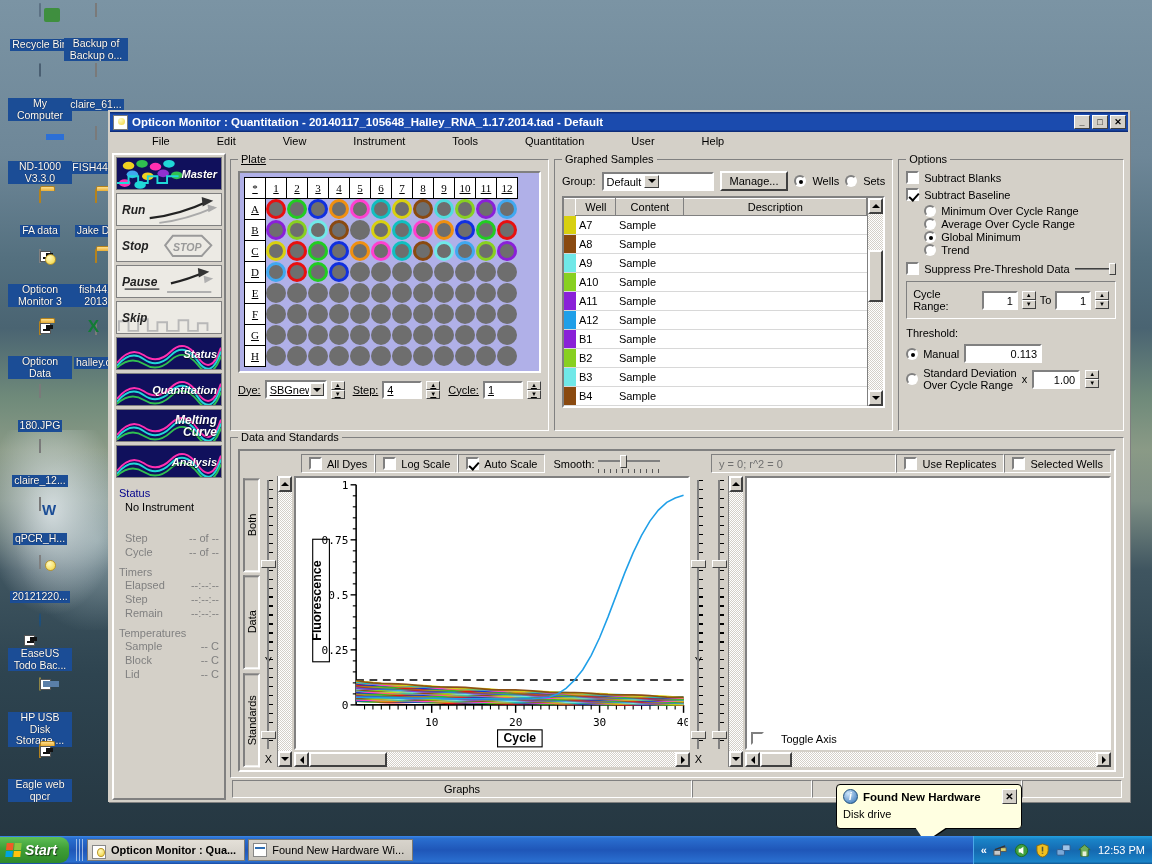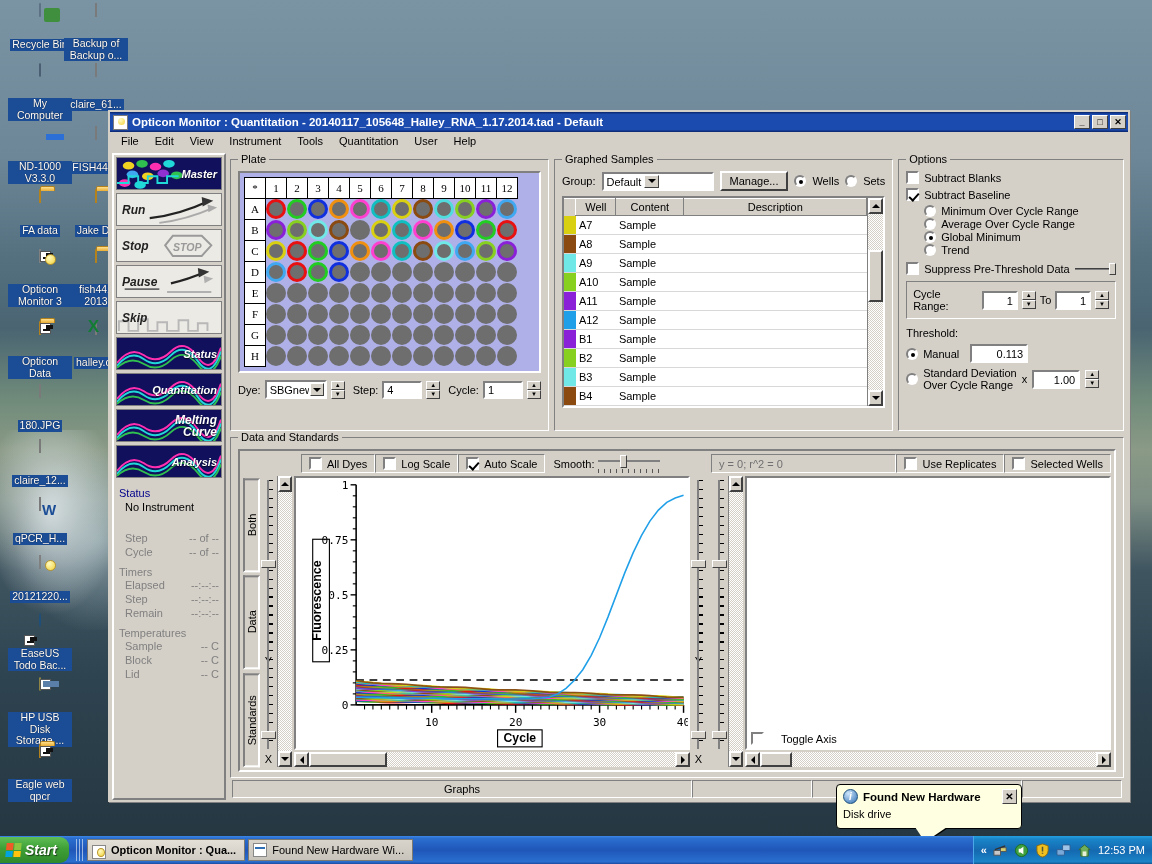--- a/index.html
+++ b/index.html
@@ -116,21 +116,21 @@
   .tbtns{display:flex;gap:2px;}
   .tbtn{
     width:16px;height:14px;background:#d4d0c8;border:1px solid;
     border-color:#fff #404040 #404040 #fff;font-size:9px;line-height:12px;text-align:center;color:#000;
     font-family:"Liberation Sans",sans-serif;
   }
   .menubar{
     height:19px;display:flex;align-items:center;background:#d4d0c8;padding-left:4px;gap:2px;
     border-bottom:1px solid #d4d0c8;
   }
-  .menubar span{padding:2px 7px;font-size:11px;color:#000;}
+  .menubar span{padding:2px 7px;font-size:11px;color:#000;margin-left:31px;}
 
   .body-row{flex:1 1 auto;display:flex;min-height:0;}
 
   
   .leftnav{
     width:114px;flex:0 0 auto;background:#d4d0c8;border:2px solid;
     border-color:#fff #808080 #808080 #fff;margin:2px 0 0 2px;padding:2px;
     display:flex;flex-direction:column;
   }
   .navbtn{
@@ -153,21 +153,21 @@
   .content{flex:1 1 auto;display:flex;flex-direction:column;min-width:0;padding:2px 4px 0 4px;}
   .toprow{display:flex;gap:5px;height:278px;}
 
   fieldset.grp{
     border:1px solid #fff; border-top-color:#808080; border-left-color:#808080;
     margin:0;padding:6px 7px 5px;position:relative;background:#d4d0c8;
   }
   fieldset.grp > legend{font-size:11px;padding:0 3px;color:#000;}
 
   
-  .plate-box{width:314px;flex:0 0 auto;}
+  .plate-box{width:314px;flex:0 0 auto;text-decoration:underline;}
   .plate-inner{
     background:#b0b0e8;border:2px solid;border-color:#808080 #fff #fff #808080;
     padding:4px 4px 4px 4px;
   }
   table.plate{border-collapse:collapse;}
   table.plate td{
     width:21px;height:21px;padding:0;text-align:center;vertical-align:middle;
   }
   table.plate td.hdr{
     background:#fff;border:1px solid #000;font-size:11px;font-family:"Liberation Serif",serif;
@@ -1086,21 +1086,21 @@
             <span class="spin">
                 <div>▲</div>
                 <div>▼</div>
               </span>
           </div>
 
           <div class="lbl" style="margin-bottom:5px">Threshold:</div>
           <div class="optline">
             <span class="radio on"></span>
             <span class="lbl">Manual</span>
-            <span class="numfield" style="width:58px;margin-left:6px">0.113</span>
+            <span class="numfield" style="width:78px;">0.113</span>
           </div>
           <div class="optline" style="align-items:center">
             <span class="radio"></span>
             <span style="font-size:11px;line-height:12px">
               <span>Standard Deviation</span><br>
               <span>Over Cycle Range</span>
             </span>
             <span class="lbl">x</span>
             <span class="numfield" style="width:48px">1.00</span>
             <span class="spin">

